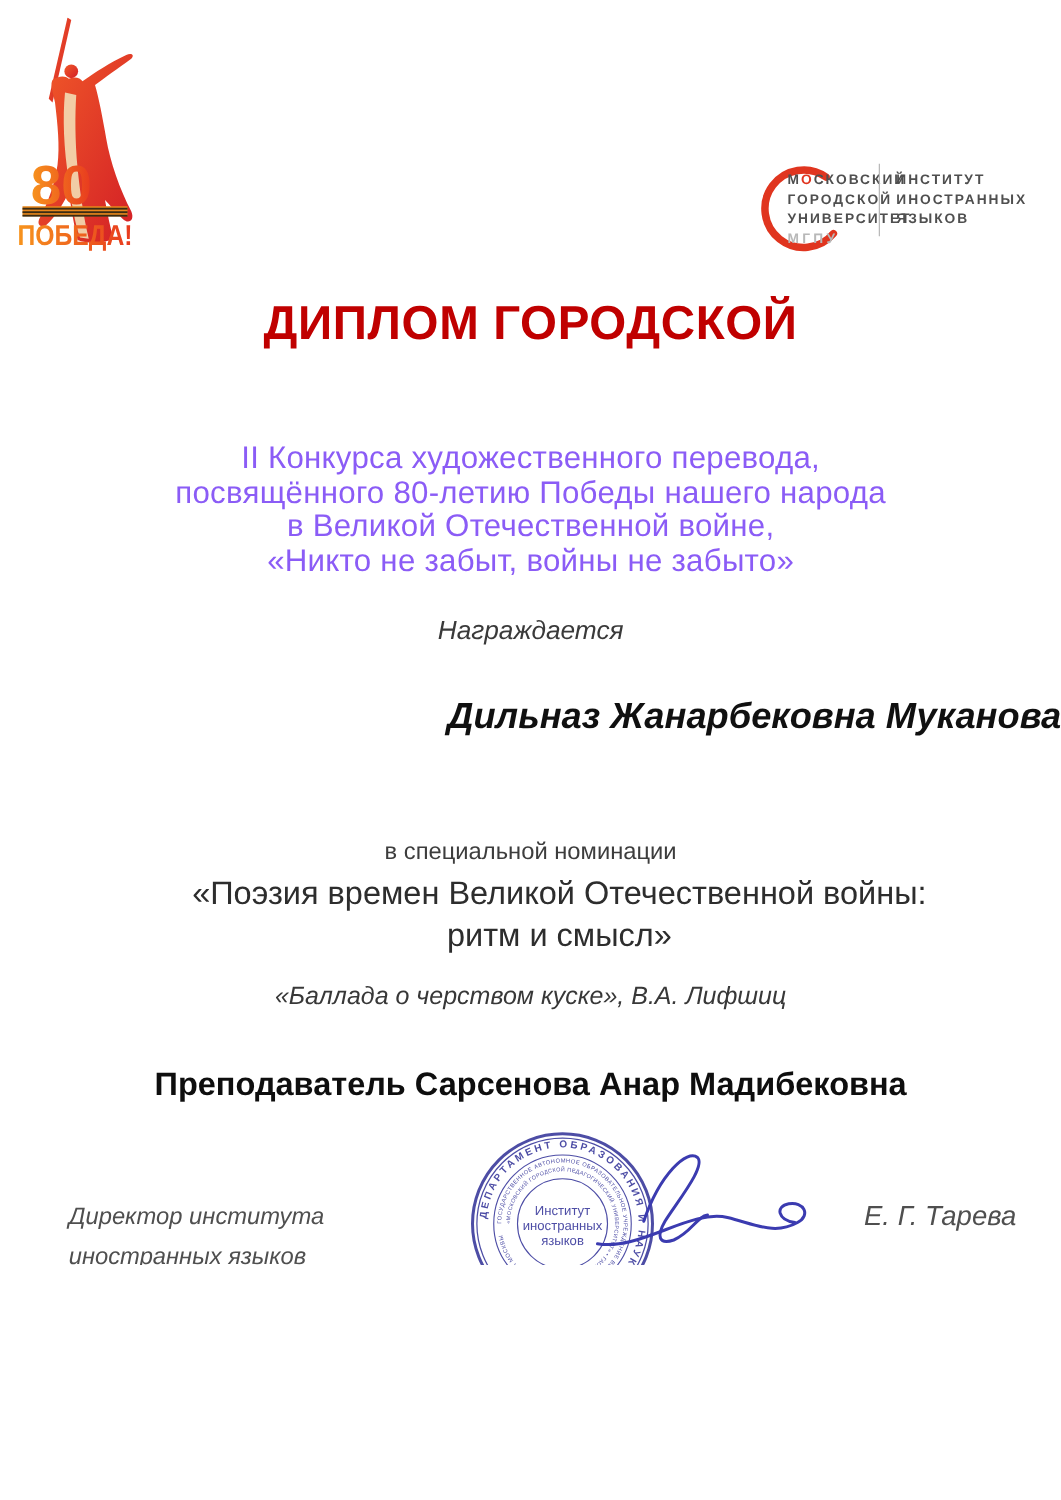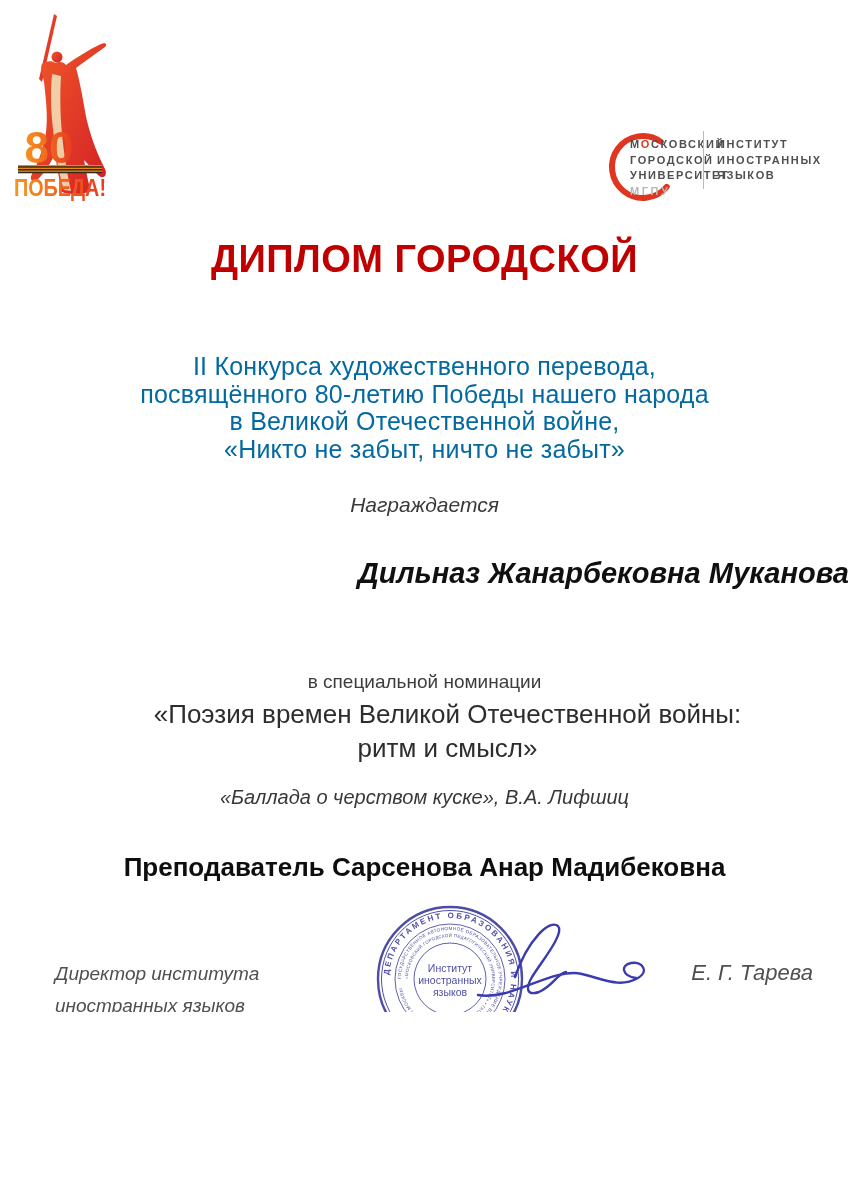--- a/index.html
+++ b/index.html
@@ -18,21 +18,21 @@
   .univ-arc{position:absolute;left:0;top:0;width:90px;height:78px;}
   .univ-lines{position:absolute;left:30px;top:12px;line-height:15.5px;}
   .univ-line{font-size:11px;font-weight:bold;letter-spacing:1.6px;color:#4f4f4f;white-space:nowrap;}
   .univ-line .red-letter{color:#e0351f;}
   .univ-mgpu{color:#b8b8b8;letter-spacing:2.6px;}
   .univ-divider{position:absolute;left:103px;top:6px;width:1px;height:58px;background:#b9b9b9;}
   .inst-lines{position:absolute;left:117px;top:12px;line-height:15.5px;}
 
   .title{top:238px;font-size:38px;font-weight:bold;color:#c00000;letter-spacing:0.5px;}
 
-  .contest{top:353px;font-size:25px;line-height:27.6px;color:#0369a1;letter-spacing:0.2px;}
+  .contest{top:353px;font-size:25px;line-height:27.6px;color:#8b5cf6;letter-spacing:0.2px;}
 
   .award-label{top:493px;font-size:21px;font-style:italic;color:#3a3a3a;}
   .award-name{top:557px;font-size:29px;font-weight:bold;font-style:italic;color:#101010;text-align:right;}
   .institution{top:579px;left:84px;width:660px;font-size:21px;font-style:italic;line-height:26px;color:#1b1b1b;text-indent:26px;text-align:left;}
 
   .nom-intro{top:671px;font-size:19px;color:#3d3d3d;}
   .nom-main{top:697px;font-size:26px;line-height:34px;color:#2d2d2d;padding-left:46px;}
   .work-line{top:786px;font-size:20px;font-style:italic;color:#383838;}
   .teacher-line{top:852px;font-size:26px;font-weight:bold;color:#0e0e0e;}
 
@@ -105,21 +105,21 @@
       <div class="univ-line">ЯЗЫКОВ</div>
     </div>
   </div>
 
   <div class="abs centered title">ДИПЛОМ ГОРОДСКОЙ</div>
 
   <div class="abs centered contest">
     <div>II Конкурса художественного перевода,</div>
     <div>посвящённого 80-летию Победы нашего народа</div>
     <div>в Великой Отечественной войне,</div>
-    <div>«Никто не забыт, ничто не забыт»</div>
+    <div>«Никто не забыт, войны не забыто»</div>
   </div>
 
   <div class="abs centered award-label">Награждается</div>
   <div class="abs centered award-name">Дильназ Жанарбековна Муканова</div>
 
   <div class="abs centered nom-intro">в специальной номинации</div>
   <div class="abs centered nom-main">
     <div>«Поэзия времен Великой Отечественной войны:</div>
     <div>ритм и смысл»</div>
   </div>

